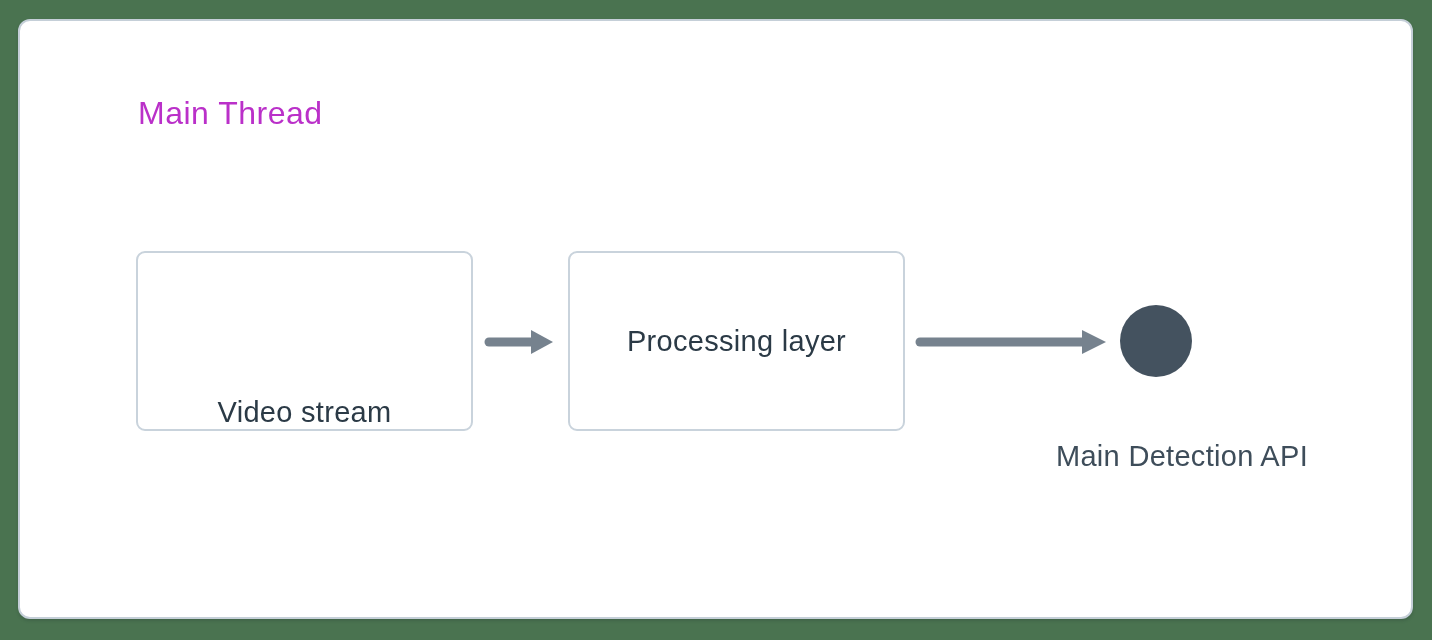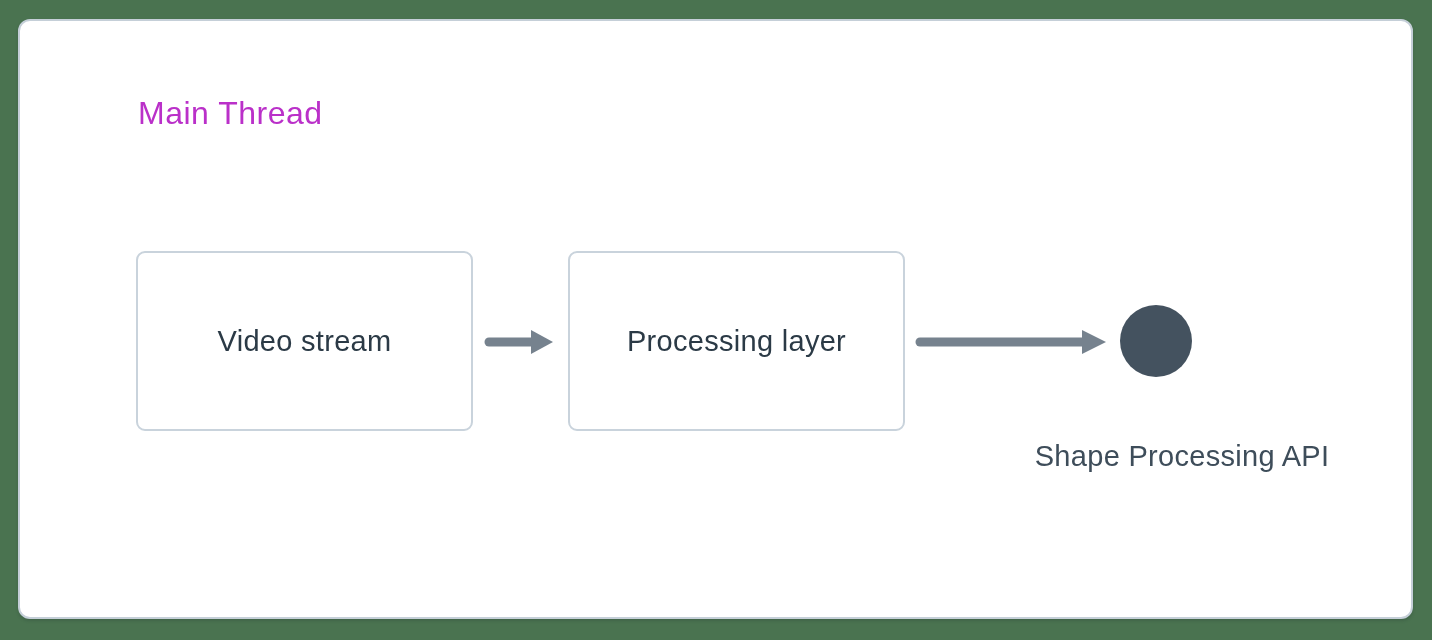--- a/index.html
+++ b/index.html
@@ -46,21 +46,21 @@
     align-items: center;
     justify-content: center;
   }
   .node-box .node-label {
     font-size: 29px;
     font-weight: 500;
     color: #2b3a46;
     letter-spacing: 0.3px;
     white-space: nowrap;
   }
-  .box-video { left: 116px; top: 230px; }
+  .box-video { left: 116px; top: 230px; align-items: flex-end; }
   .box-processing { left: 548px; top: 230px; }
   .arrow-svg {
     position: absolute;
     display: block;
   }
   .arrow-short { left: 463px; top: 307px; }
   .arrow-long  { left: 894px; top: 307px; }
   .api-circle {
     position: absolute;
     left: 1100px;
@@ -104,16 +104,16 @@
       <span class="node-label">Processing layer</span>
     </div>
 
     <svg class="arrow-svg arrow-long" width="194" height="28" viewBox="0 0 194 28">
       <line x1="6" y1="14" x2="170" y2="14" stroke="#76828e" stroke-width="9" stroke-linecap="round"></line>
       <polygon points="168,2 168,26 192,14" fill="#76828e"></polygon>
     </svg>
 
     <div class="api-circle"></div>
 
-    <div class="api-label">Shape Processing API</div>
+    <div class="api-label">Main Detection API</div>
 
   </div>
 </div>
 
 </body></html>

